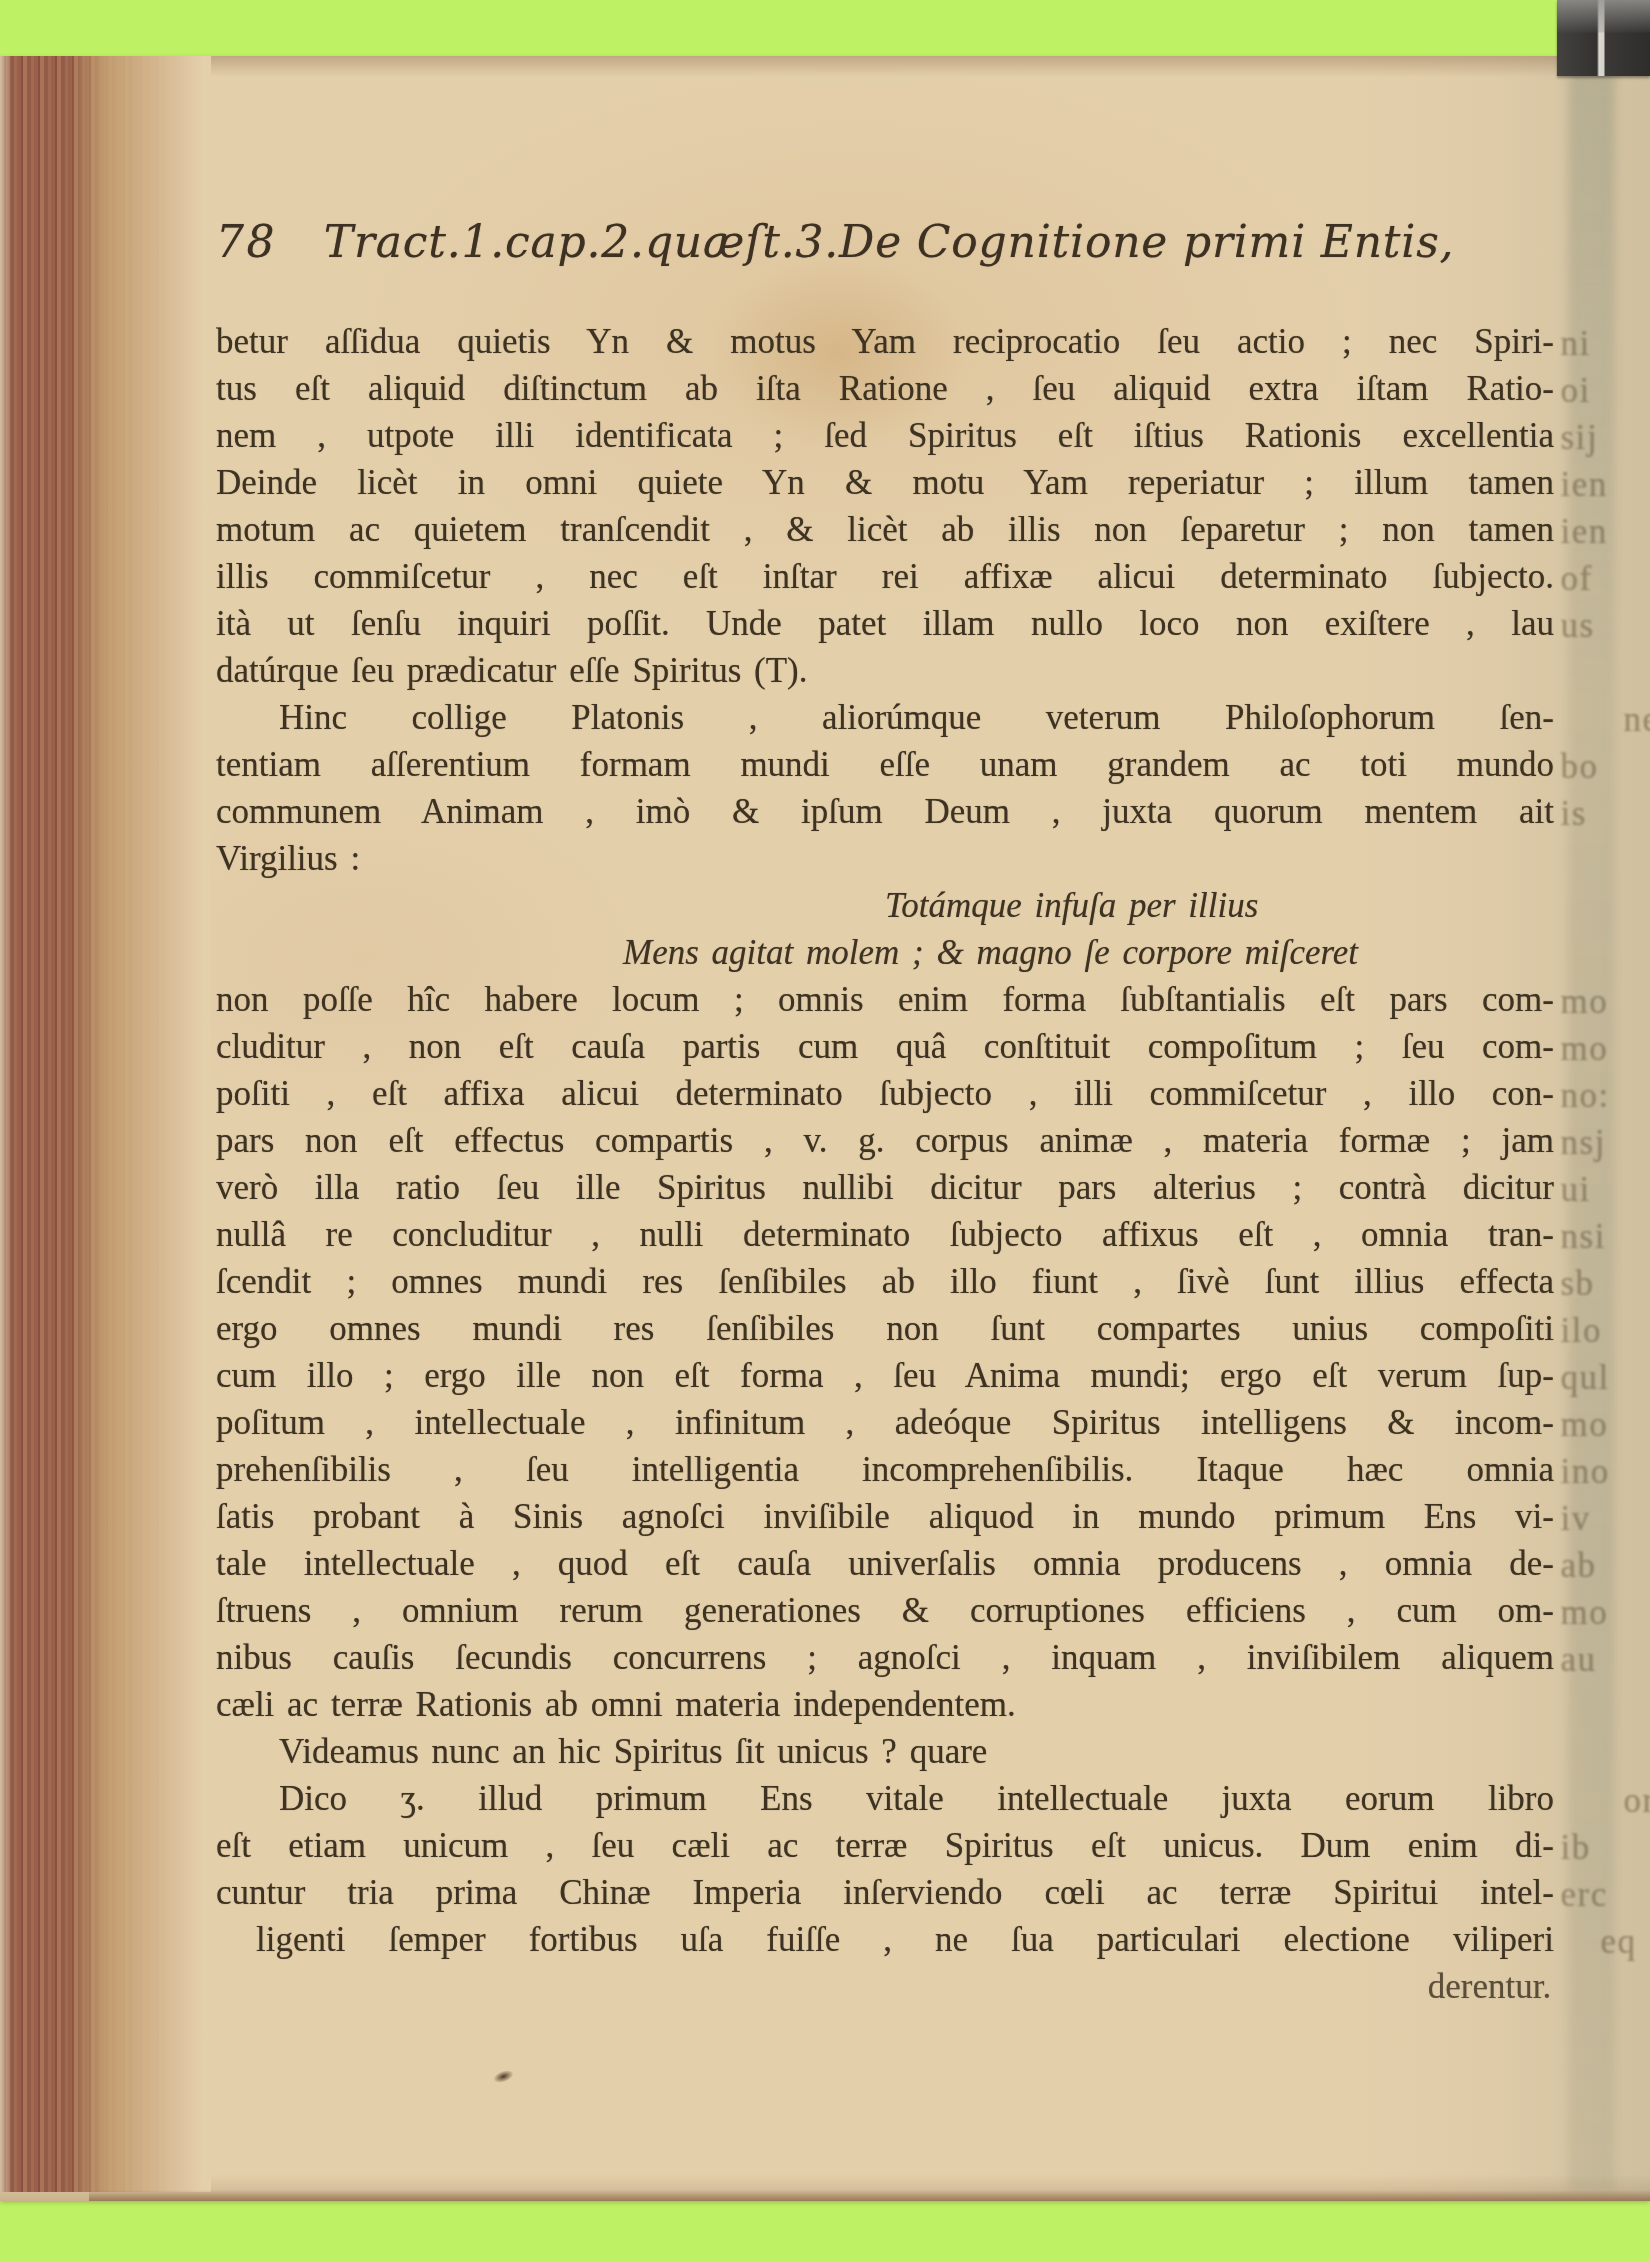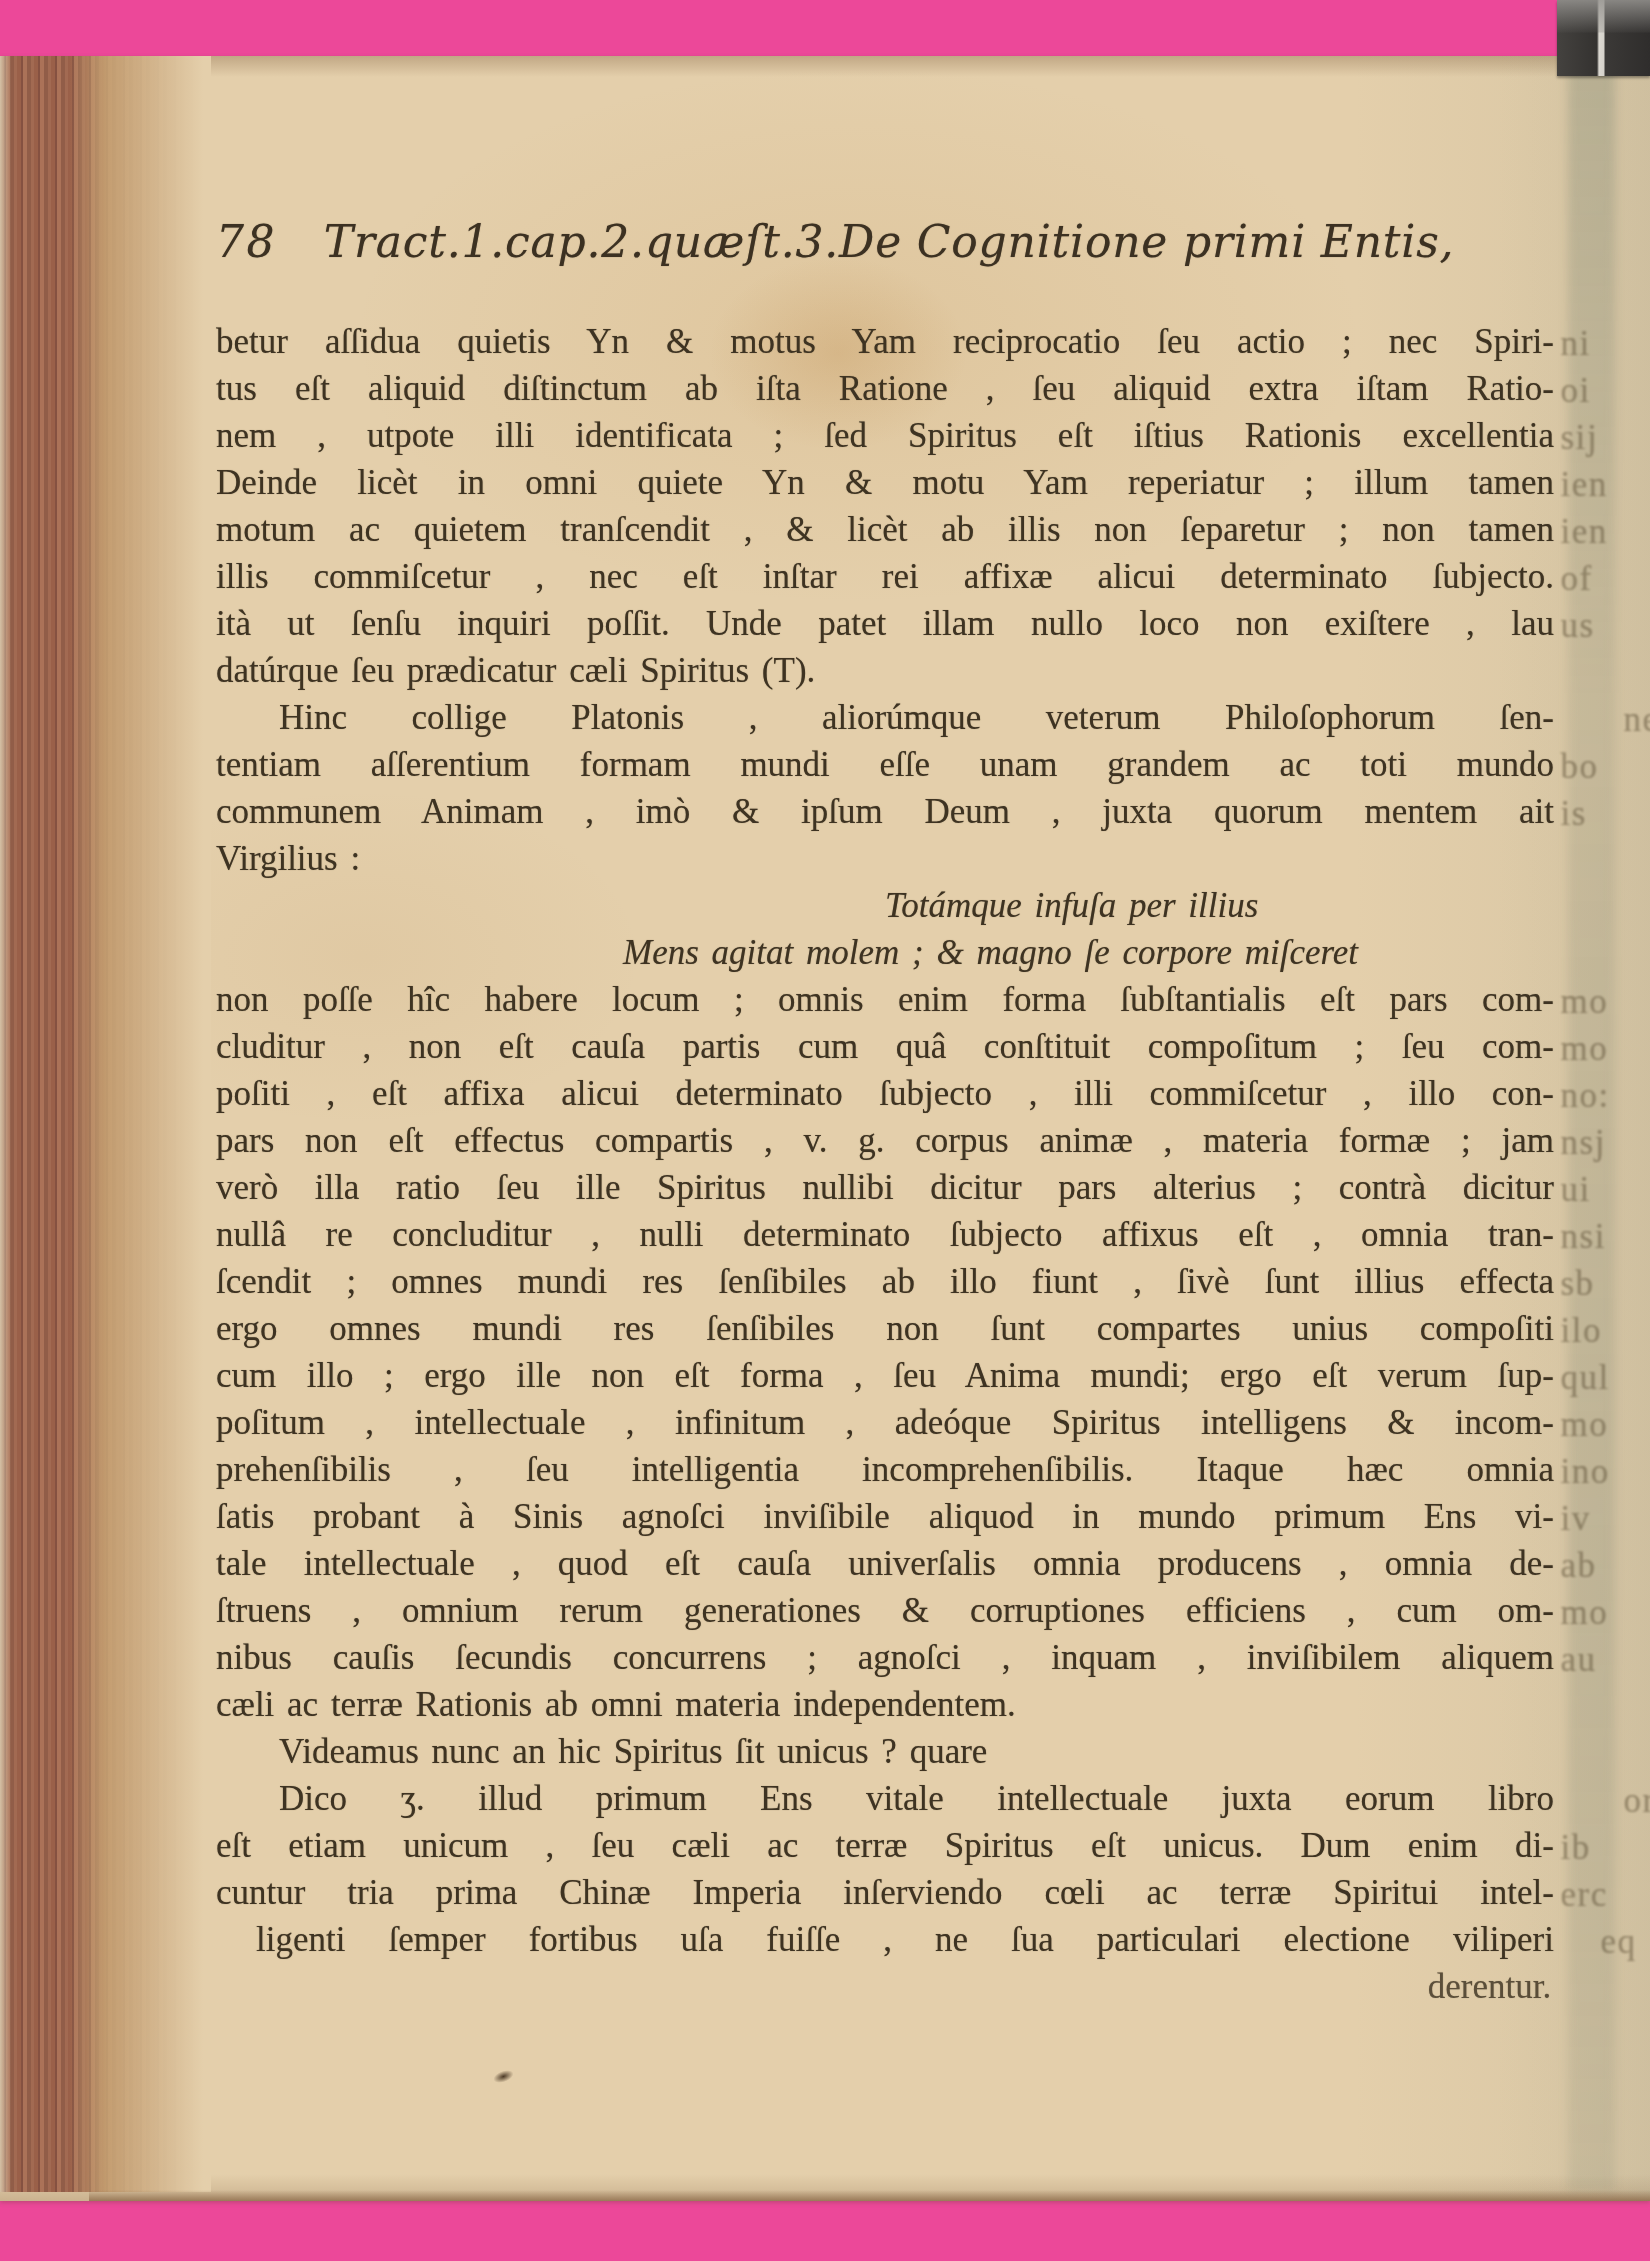--- a/index.html
+++ b/index.html
@@ -1,16 +1,16 @@
 <!DOCTYPE html>
 <html style="font-size:13px"><head>
 <meta charset="utf-8">
 <style>
   html,body{margin:0;padding:0;background:#f5f3ef;}
-  .scan{position:relative;width:1650px;height:2261px;background:#ec4899;overflow:hidden;
+  .scan{position:relative;width:1650px;height:2261px;background:#bef264;overflow:hidden;
         font-family:"DejaVu Serif","Liberation Serif",serif;}
   .page{position:absolute;left:0;top:56px;width:1650px;height:2145px;
         background:
           radial-gradient(725px 387px at 52% 13%, rgba(187,134,62,0.12), rgba(0,0,0,0) 70%),
           radial-gradient(403px 242px at 22% 42%, rgba(170,120,60,0.07), rgba(0,0,0,0) 70%),
           linear-gradient(180deg, rgba(112,76,44,0.30) 0px, rgba(112,76,44,0.0) 21px),
           linear-gradient(0deg, rgba(112,76,44,0.22) 0px, rgba(112,76,44,0.0) 27px),
           linear-gradient(90deg, rgba(0,0,0,0) 82%, rgba(150,150,125,0.10) 94%, rgba(140,140,120,0.14) 100%),
           #e4cfab;
         box-shadow:0 2.4px 4.8px rgba(90,70,45,0.35);}
@@ -67,21 +67,21 @@
     </div>
 
     <div class="textblock" id="textblock">
         <div class="line j">betur aſſidua quietis Yn &amp; motus Yam reciprocatio ſeu actio ; nec Spiri-<span class="frag">ni</span></div>
         <div class="line j">tus eſt aliquid diſtinctum ab iſta Ratione , ſeu aliquid extra iſtam Ratio-<span class="frag">oi</span></div>
         <div class="line j">nem , utpote illi identificata ; ſed Spiritus eſt iſtius Rationis excellentia<span class="frag">sij</span></div>
         <div class="line j">Deinde licèt in omni quiete Yn &amp; motu Yam reperiatur ; illum tamen<span class="frag">ien</span></div>
         <div class="line j">motum ac quietem tranſcendit , &amp; licèt ab illis non ſeparetur ; non tamen<span class="frag">ien</span></div>
         <div class="line j">illis commiſcetur , nec eſt inſtar rei affixæ alicui determinato ſubjecto.<span class="frag">of</span></div>
         <div class="line j">ità ut ſenſu inquiri poſſit. Unde patet illam nullo loco non exiſtere , lau<span class="frag">us</span></div>
-        <div class="line">datúrque ſeu prædicatur cæli Spiritus (T).</div>
+        <div class="line">datúrque ſeu prædicatur eſſe Spiritus (T).</div>
         <div class="line j" style="text-indent: 63px;">Hinc collige Platonis , aliorúmque veterum Philoſophorum ſen-<span class="frag">nel</span></div>
         <div class="line j">tentiam aſſerentium formam mundi eſſe unam grandem ac toti mundo<span class="frag">bo</span></div>
         <div class="line j">communem Animam , imò &amp; ipſum Deum , juxta quorum mentem ait<span class="frag">is</span></div>
         <div class="line">Virgilius :</div>
         <div class="line it" style="text-indent: 669px;">Totámque infuſa per illius</div>
         <div class="line it" style="text-indent: 407px;">Mens agitat molem ; &amp; magno ſe corpore miſceret<span class="frag">w</span></div>
         <div class="line j">non poſſe hîc habere locum ; omnis enim forma ſubſtantialis eſt pars com-<span class="frag">mo</span></div>
         <div class="line j">cluditur , non eſt cauſa partis cum quâ conſtituit compoſitum ; ſeu com-<span class="frag">mo</span></div>
         <div class="line j">poſiti , eſt affixa alicui determinato ſubjecto , illi commiſcetur , illo con-<span class="frag">no:</span></div>
         <div class="line j">pars non eſt effectus compartis , v. g. corpus animæ , materia formæ ; jam<span class="frag">nsj</span></div>

